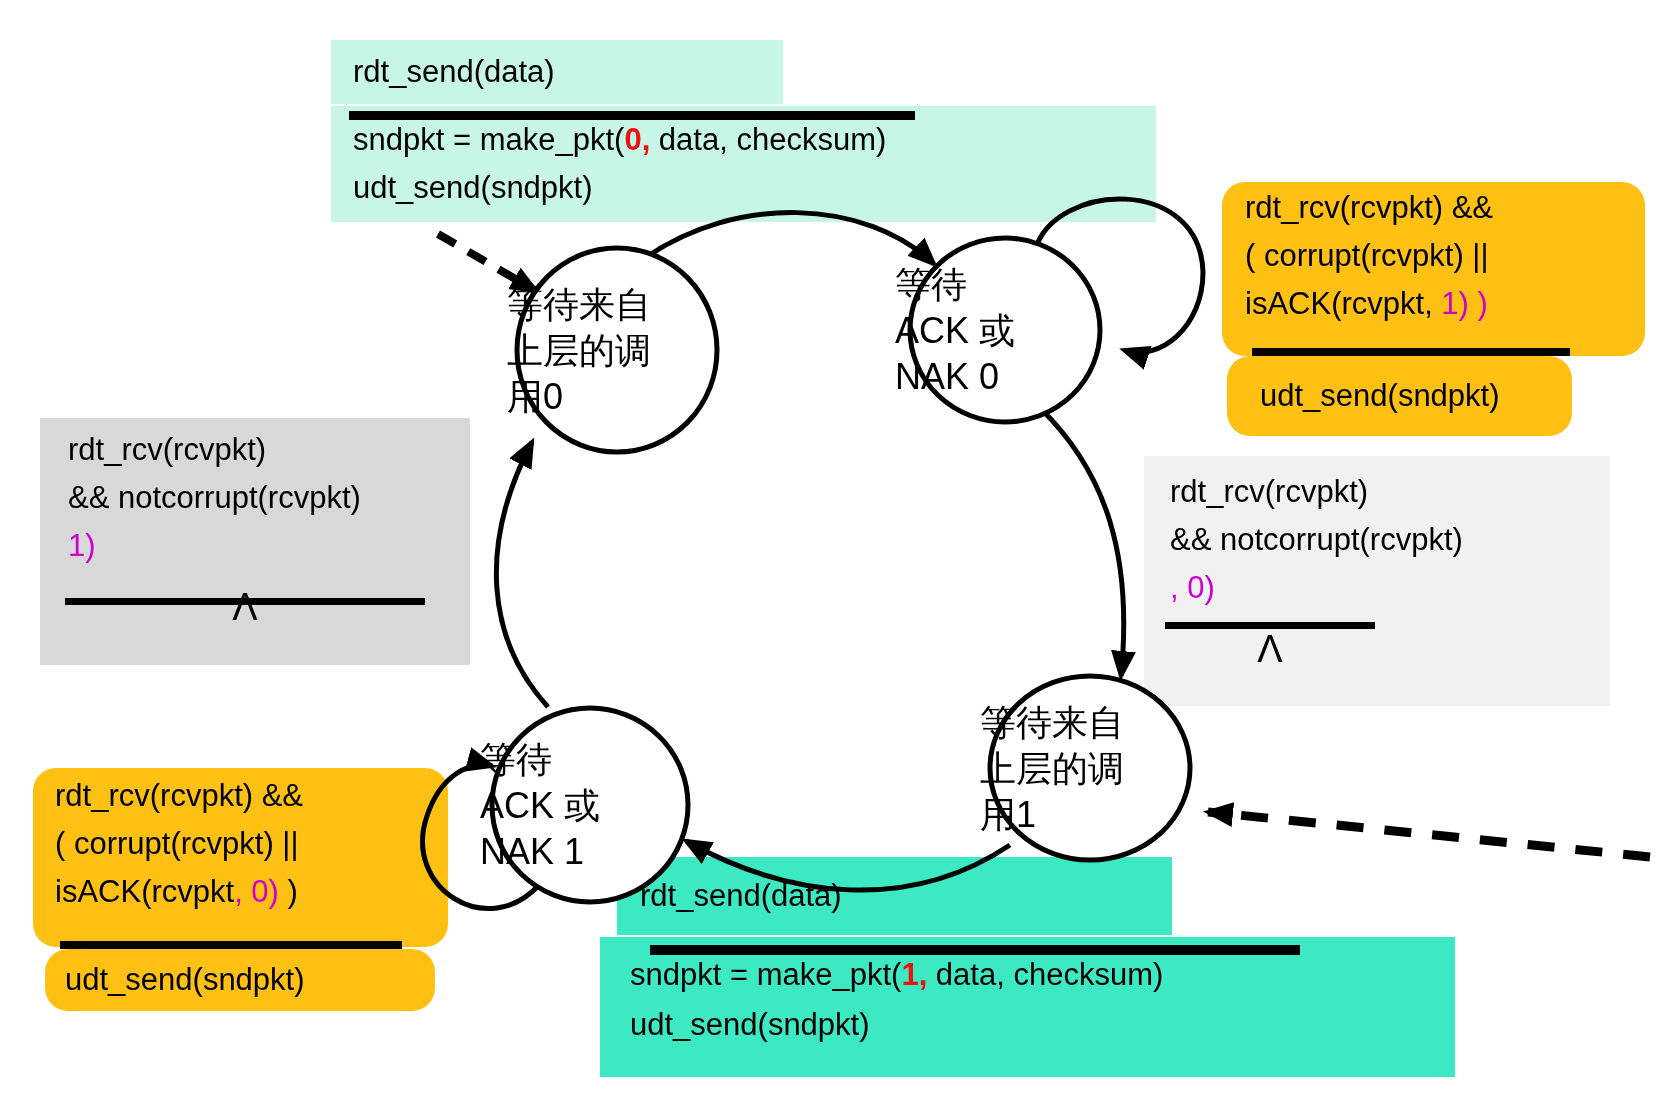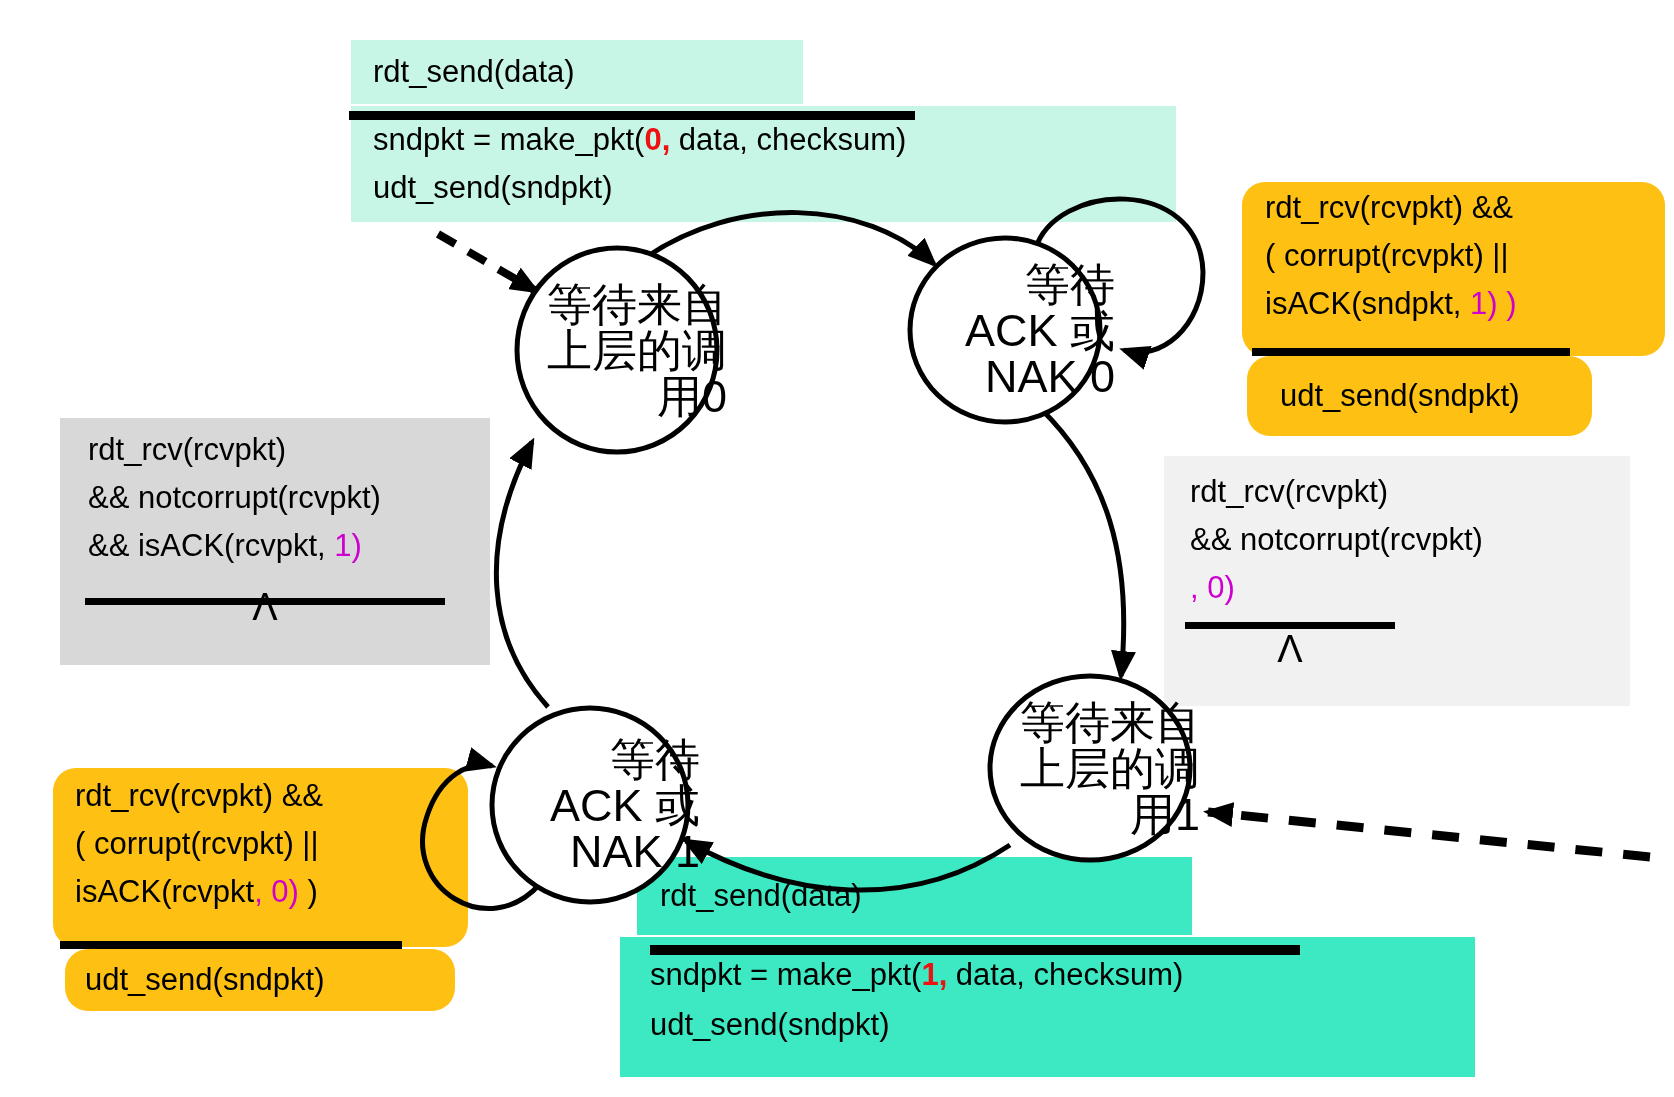--- a/index.html
+++ b/index.html
@@ -1,33 +1,33 @@
 <!DOCTYPE html>
 <html><head>
 <meta charset="utf-8">
 <style>
   html,body{margin:0;padding:0;background:#ffffff;}
   .canvas{
     position:relative;width:1674px;height:1097px;background:#ffffff;
     font-family:"Liberation Sans",sans-serif;color:#000;overflow:hidden;
   }
-  .abs{position:absolute;margin-left:20px;}
+  .abs{position:absolute;}
   .code{font-size:31px;color:#000;white-space:pre;}
   .cline{height:48px;display:flex;white-space:pre;font-size:31px;}
   .mint{background:#c7f5e6;}
   .teal{background:#3de9c2;}
   .orange{background:#fdc013;border-radius:23px;}
   .grayL{background:#d8d8d8;}
   .grayR{background:#f1f1f1;}
   .red{color:#ee1111;font-weight:bold;}
   .magenta{color:#cf00cf;}
   .blackbar{position:absolute;background:#000;}
   .lambda{font-size:38px;text-align:center;margin-top:10px;}
   .state-label{
-    position:absolute;width:220px;text-align:right;font-size:45px;
+    position:absolute;width:220px;text-align:left;font-size:36px;
     line-height:46px;white-space:pre-line;z-index:6;
   }
   svg.layer{position:absolute;left:0;top:0;z-index:5;}
   .evbox{display:flex;align-items:center;}
 </style>
 </head>
 <body>
 
 <div class="canvas">
 
@@ -45,37 +45,37 @@
   <div class="blackbar" style="left:349px;top:111px;width:566px;height:9px;"></div>
 
   <div class="abs orange" style="left:1222px;top:182px;width:423px;height:174px;padding:8px 0 0 23px;box-sizing:border-box;">
     <div class="cline">
       <span>rdt_rcv(rcvpkt) &amp;&amp;</span>
     </div>
     <div class="cline">
       <span>( corrupt(rcvpkt) ||</span>
     </div>
     <div class="cline">
-      <span>isACK(sndpkt, </span><span class="magenta">1) )</span><span></span>
+      <span>isACK(rcvpkt, </span><span class="magenta">1) )</span><span></span>
     </div>
   </div>
   <div class="abs orange evbox" style="left:1227px;top:356px;width:345px;height:80px;padding-left:33px;box-sizing:border-box;">
     <span class="code">udt_send(sndpkt)</span>
   </div>
   <div class="blackbar" style="left:1252px;top:348px;width:318px;height:8px;"></div>
 
   <div class="abs grayL" style="left:40px;top:418px;width:430px;height:247px;padding:14px 0 0 28px;box-sizing:border-box;">
     <div class="cline">
       <span>rdt_rcv(rcvpkt)</span>
     </div>
     <div class="cline">
       <span>&amp;&amp; notcorrupt(rcvpkt)</span>
     </div>
     <div class="cline">
-      <span>&amp;&amp; isACK(rcvpkt, </span><span class="magenta">1)</span>
+      <span class="magenta">1)</span>
     </div>
     <div class="blackbar" style="left:25px;top:180px;width:360px;height:7px;"></div>
     <div class="lambda" style="width:360px;margin-left:-3px;">Λ</div>
   </div>
 
   <div class="abs grayR" style="left:1144px;top:456px;width:466px;height:250px;padding:18px 0 0 26px;box-sizing:border-box;">
     <div class="cline">
       <span>rdt_rcv(rcvpkt)</span>
     </div>
     <div class="cline">

